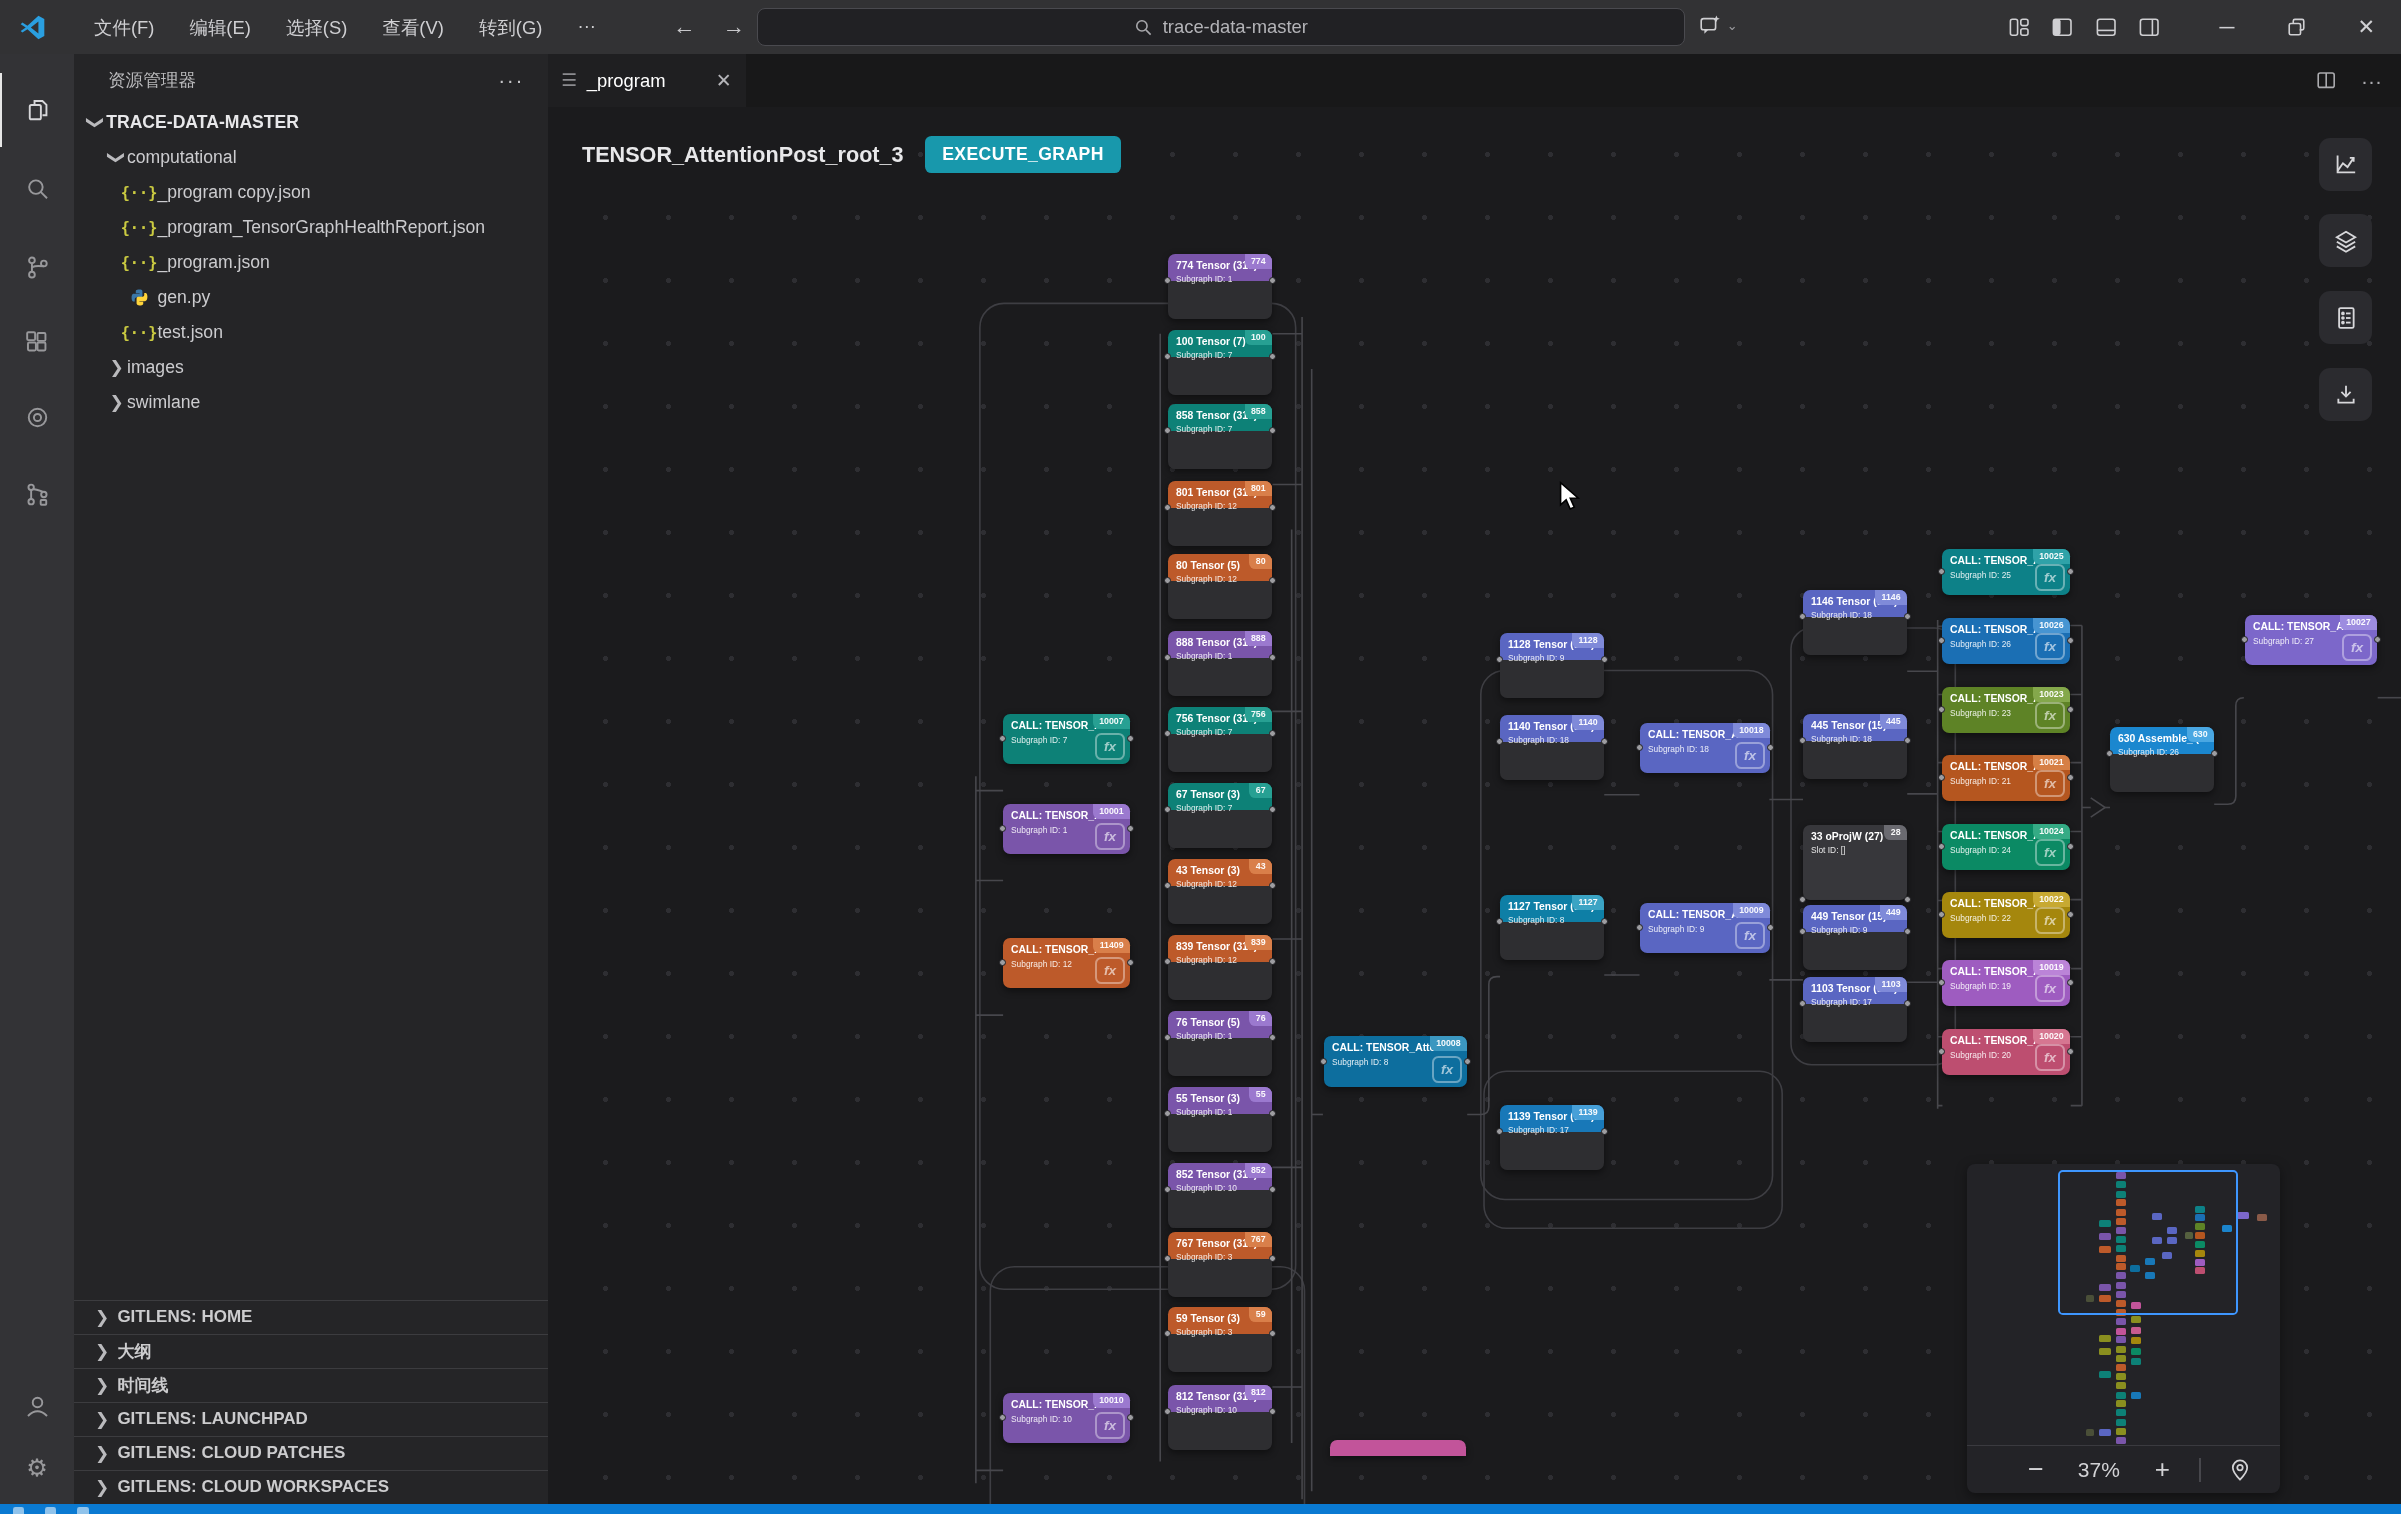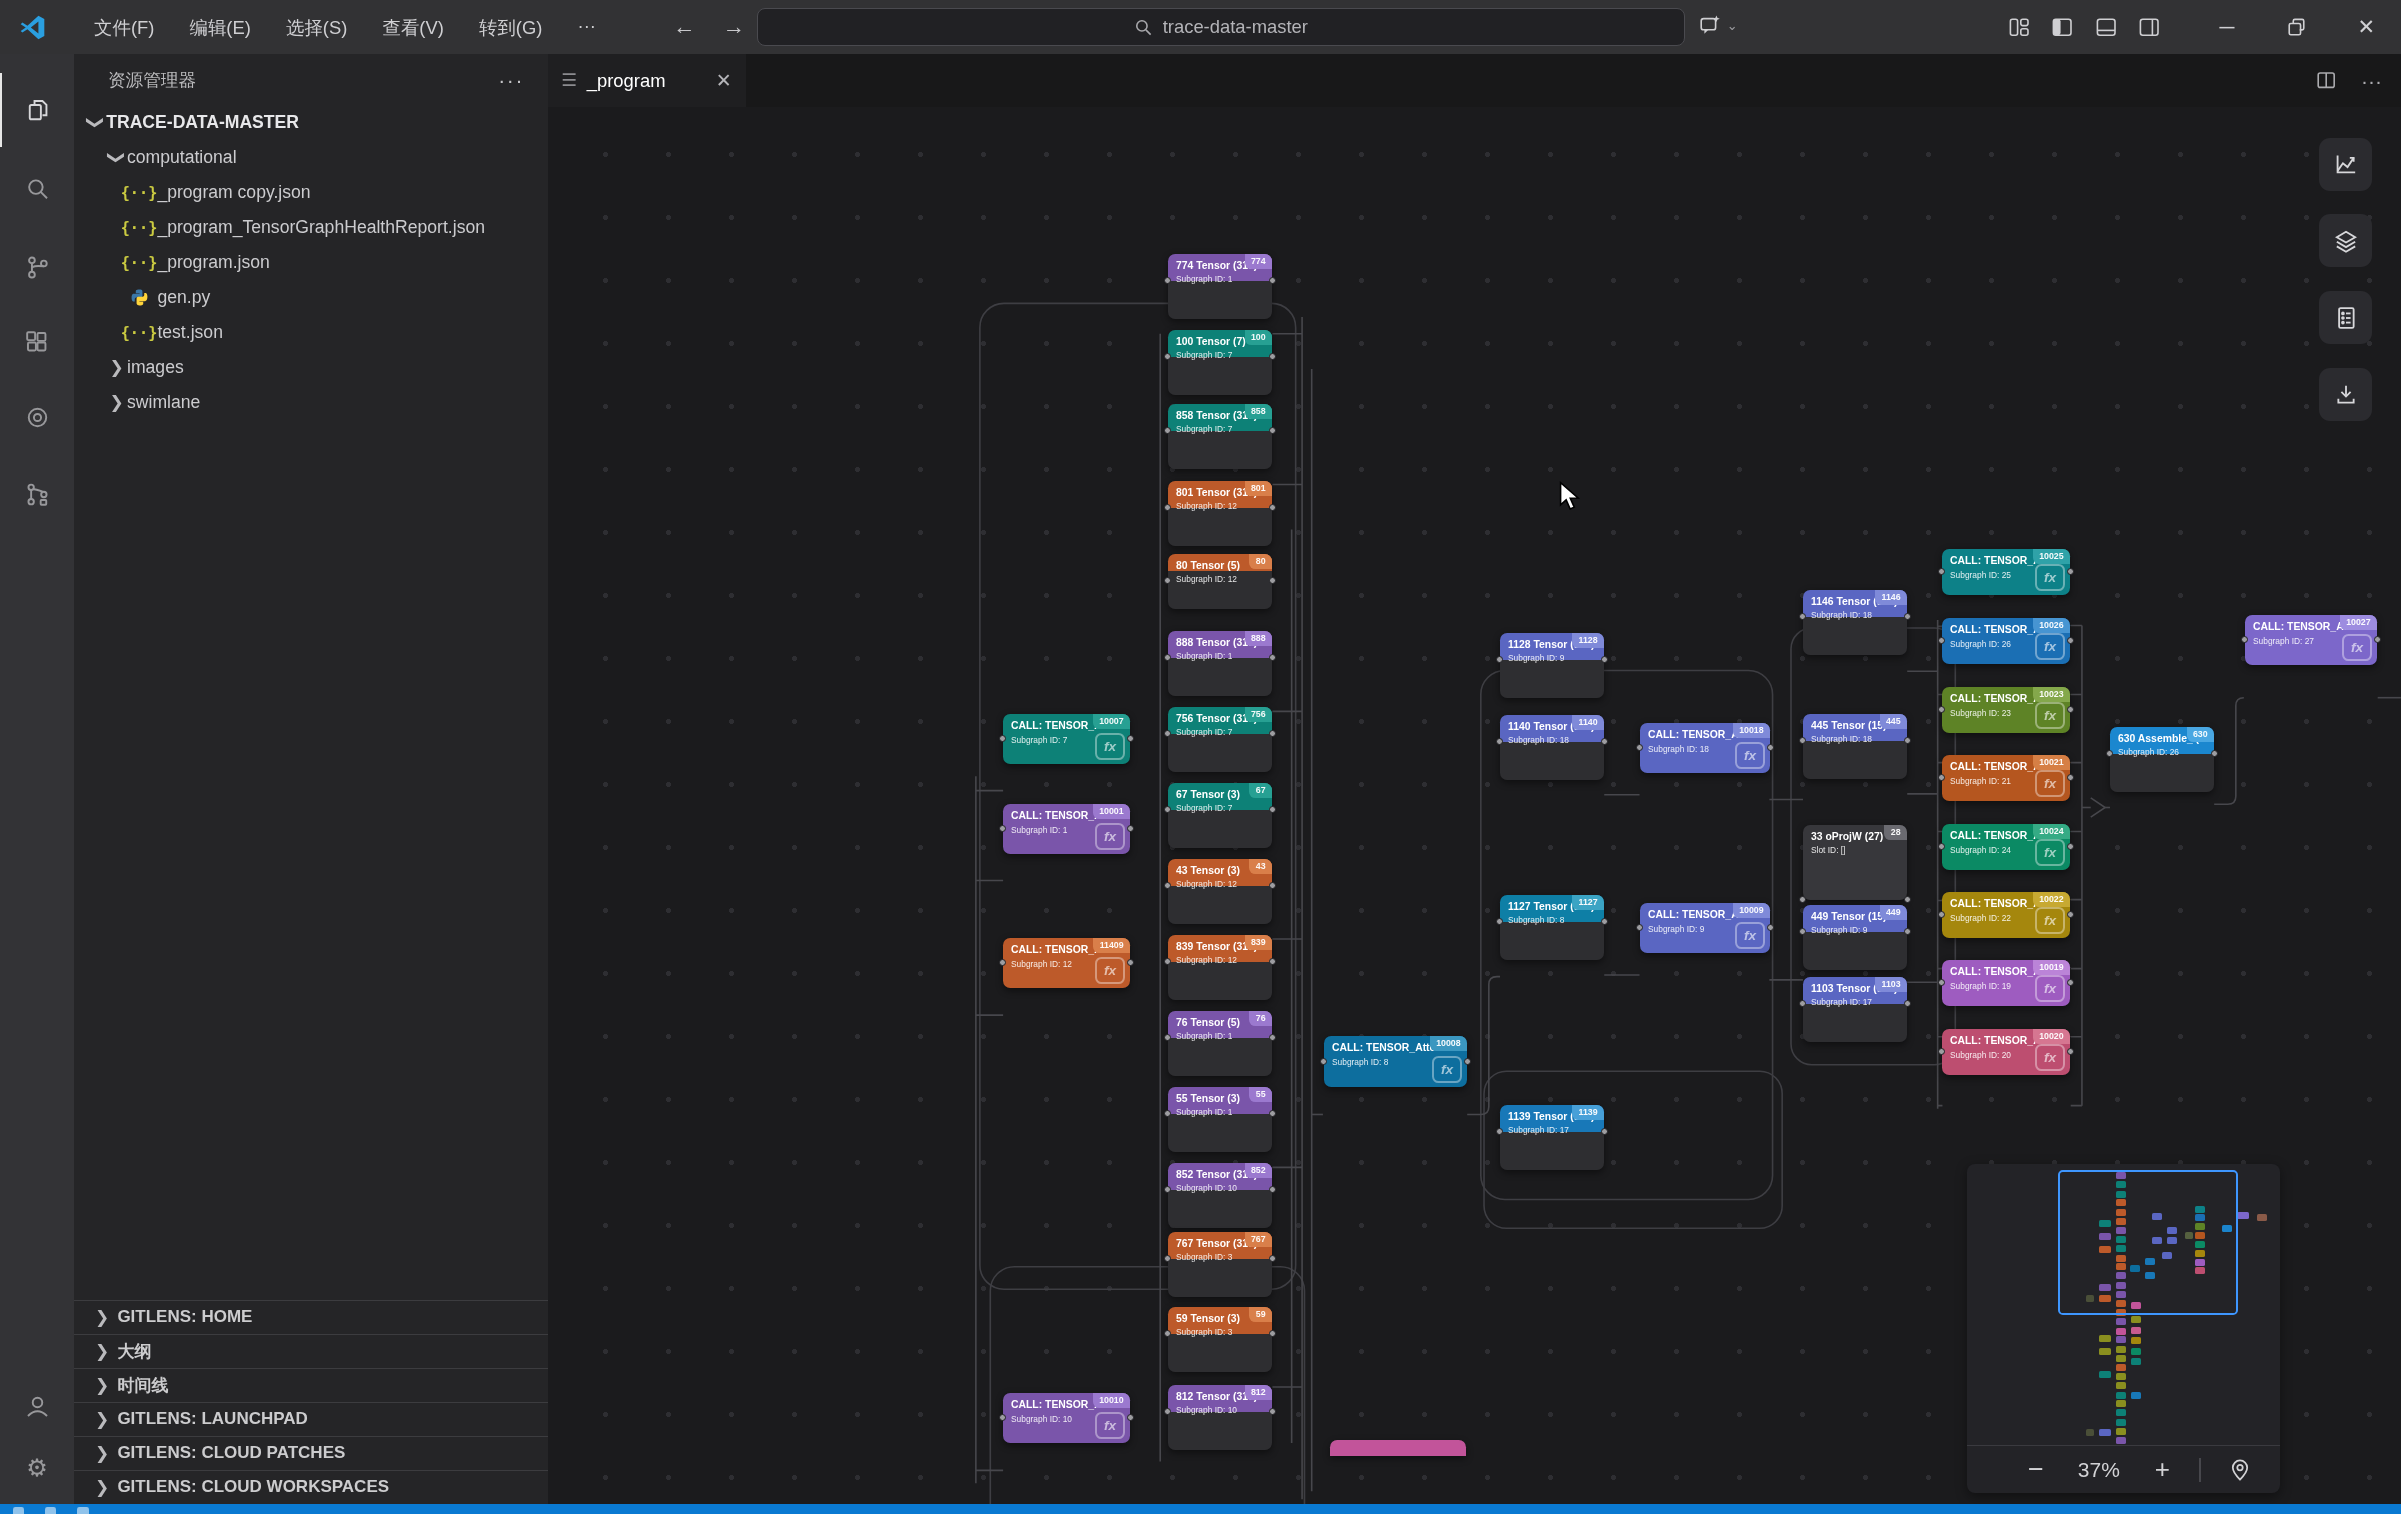--- a/index.html
+++ b/index.html
@@ -348,20 +348,24 @@
           <path d="M1915,647V1246"></path>
           <path d="M1915,874H1926"></path>
             <path d="M1926,862L1944,874L1926,886"></path>
           <path d="M1944,874H1950"></path>
           <path d="M2080,870H2097Q2107,870 2107,860V747Q2107,737 2117,737"></path>
           <path d="M2284,737H2313"></path>
         </g>
         <path d="M1570,1046q20,-13 40,0t40,0t40,0" stroke="#93ad53" stroke-width="4" fill="none"></path>
       </svg>
 
+      <div class="gheader">
+        <span class="gtitle">TENSOR_AttentionPost_root_3</span>
+        <span class="gbadge" id="gbadge" style="background: rgb(24, 152, 172);">EXECUTE_GRAPH</span>
+      </div>
 
 
       <div id="toolbtns">
           <div class="toolbtn" style="top: 30.5px;">
             <svg width="26" height="26" viewBox="0 0 34 34" fill="none" stroke="#d7d7da" stroke-width="2.4">
               <path d="M6 26 L13 16 L19 21 L27 9"></path>
               <path d="M22 9 h5 v5"></path>
               <path d="M6 6 V28 H29"></path>
             </svg>
           </div>
@@ -426,21 +430,21 @@
             <div class="hdr" style="background:#bd5a2a;height:27px">
               <div class="title">801 Tensor (316)</div>
               <div class="sub">Subgraph ID:  12</div>
             </div>
             <div class="body"></div>
             <span class="badge" style="background:#d97f4a">801</span>
             <span class="port" style="left:-4px;top:23px"></span>
             <span class="port" style="right:-4px;top:23px"></span>
           </div>
           <div class="node tensor" style="left: 621px; top: 447px; width: 104px;">
-            <div class="hdr" style="background:#bd5a2a;height:17px">
+            <div class="hdr" style="background:#bd5a2a;height:27px">
               <div class="title">80 Tensor (5)</div>
               <div class="sub">Subgraph ID:  12</div>
             </div>
             <div class="body"></div>
             <span class="badge" style="background:#d97f4a">80</span>
             <span class="port" style="left:-4px;top:23px"></span>
             <span class="port" style="right:-4px;top:23px"></span>
           </div>
           <div class="node tensor" style="left: 621px; top: 524px; width: 104px;">
             <div class="hdr" style="background:#7a55aa;height:27px">

